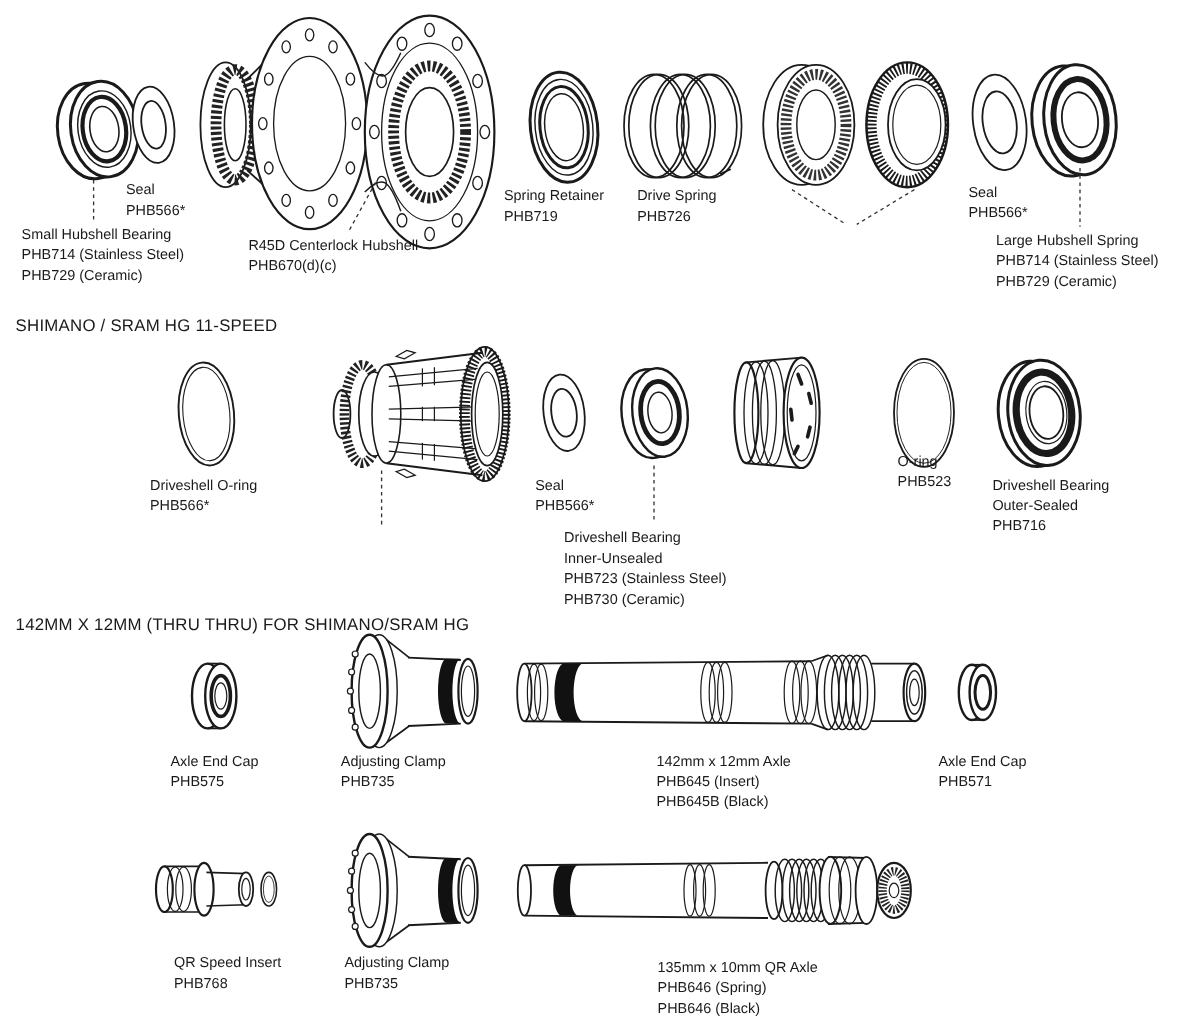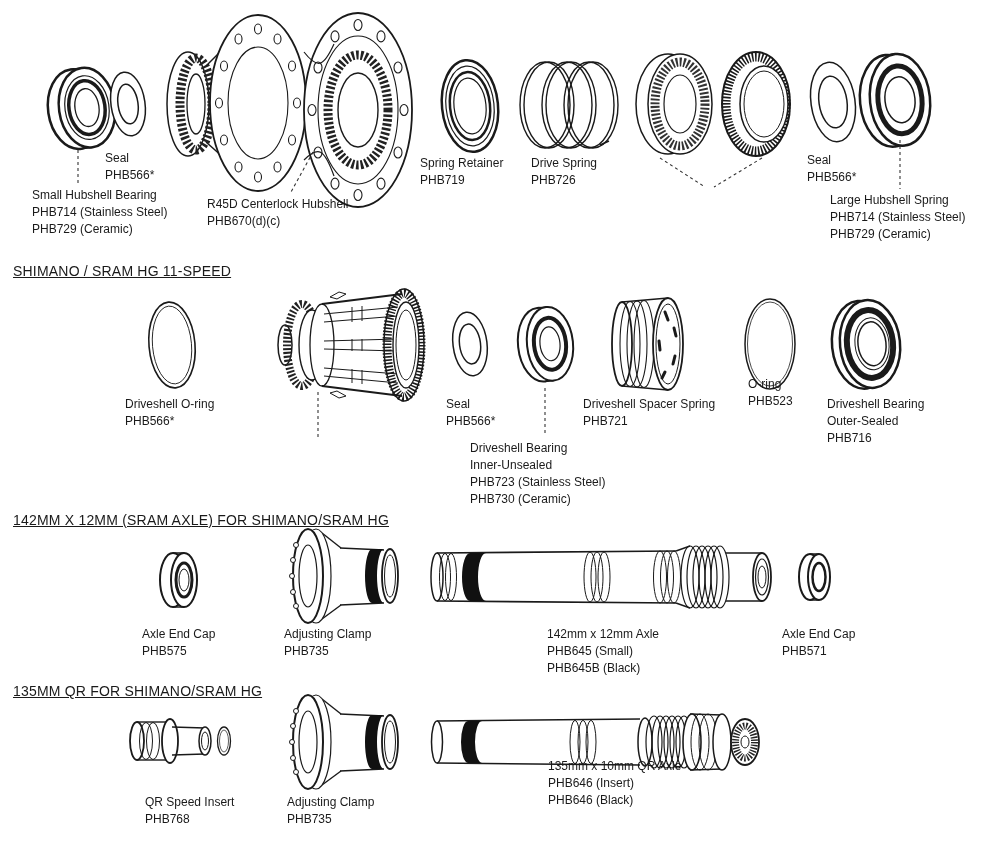--- a/index.html
+++ b/index.html
@@ -1,21 +1,21 @@
 <!DOCTYPE html>
 <html><head>
 <meta charset="utf-8">
 <style>
   html,body{margin:0;padding:0;background:#ffffff;}
   body{width:1000px;height:850px;position:relative;overflow:hidden;
        font-family:"Liberation Sans",sans-serif;color:#1a1a1a;}
   .stage{position:absolute;left:0;top:0;width:1000px;height:850px;}
   svg.canvas{position:absolute;left:0;top:0;}
   .lbl{position:absolute;font-size:12px;line-height:17px;white-space:nowrap;}
-  .hdr{position:absolute;font-size:14px;line-height:17px;white-space:nowrap;letter-spacing:.2px;text-decoration:underline;}
+  .hdr{position:absolute;font-size:14px;line-height:17px;white-space:nowrap;letter-spacing:.2px;}
 </style>
 </head>
 <body>
 
 <div class="stage">
 
 <svg class="canvas" width="1000" height="850" viewBox="0 0 1000 850" stroke="#1a1a1a" fill="none" stroke-width="1.5">
 
   <g transform="translate(84,108) rotate(-8)">
     <ellipse cx="-8" cy="0" rx="28" ry="40" fill="#fff" stroke-width="2.5"></ellipse>
@@ -329,28 +329,27 @@
     <ellipse cx="700" cy="742" rx="9" ry="28" stroke-width="1"></ellipse>
     <ellipse cx="708" cy="742" rx="9" ry="28" stroke-width="1"></ellipse>
     <ellipse cx="722" cy="742" rx="9" ry="28" stroke-width="1.5" fill="#fff"></ellipse>
     <ellipse cx="745" cy="742" rx="14" ry="23" stroke-width="1.8" fill="#fff"></ellipse>
     <ellipse cx="745" cy="742" rx="9.5" ry="16" stroke="#222" stroke-width="7" stroke-dasharray="1.4 1.4"></ellipse>
     <ellipse cx="745" cy="742" rx="4" ry="6" fill="#fff" stroke-width="1"></ellipse>
   </g>
 </svg>
 
   <div class="hdr" style="left:13px;top:263px">SHIMANO / SRAM HG 11-SPEED</div>
-  <div class="hdr" style="left:13px;top:512px">142MM X 12MM (SRAM AXLE) FOR SHIMANO/SRAM HG</div>
-  <div class="hdr" style="left:13px;top:683px">135MM QR FOR SHIMANO/SRAM HG</div>
+  <div class="hdr" style="left:13px;top:512px">142MM X 12MM (THRU THRU) FOR SHIMANO/SRAM HG</div>
 
   <div class="lbl" style="left:105px;top:150px">
       <div>Seal</div>
       <div>PHB566*</div>
     </div>
-  <div class="lbl" style="left:32px;top:187px">
+  <div class="lbl" style="left:18px;top:187px">
       <div>Small Hubshell Bearing</div>
       <div>PHB714 (Stainless Steel)</div>
       <div>PHB729 (Ceramic)</div>
     </div>
   <div class="lbl" style="left:207px;top:196px">
       <div>R45D Centerlock Hubshell</div>
       <div>PHB670(d)(c)</div>
     </div>
   <div class="lbl" style="left:420px;top:155px">
       <div>Spring Retainer</div>
@@ -377,59 +376,55 @@
   <div class="lbl" style="left:446px;top:396px">
       <div>Seal</div>
       <div>PHB566*</div>
     </div>
   <div class="lbl" style="left:470px;top:440px">
       <div>Driveshell Bearing</div>
       <div>Inner-Unsealed</div>
       <div>PHB723 (Stainless Steel)</div>
       <div>PHB730 (Ceramic)</div>
     </div>
-  <div class="lbl" style="left:583px;top:396px">
-      <div>Driveshell Spacer Spring</div>
-      <div>PHB721</div>
-    </div>
   <div class="lbl" style="left:748px;top:376px">
       <div>O-ring</div>
       <div>PHB523</div>
     </div>
   <div class="lbl" style="left:827px;top:396px">
       <div>Driveshell Bearing</div>
       <div>Outer-Sealed</div>
       <div>PHB716</div>
     </div>
 
   <div class="lbl" style="left:142px;top:626px">
       <div>Axle End Cap</div>
       <div>PHB575</div>
     </div>
   <div class="lbl" style="left:284px;top:626px">
       <div>Adjusting Clamp</div>
       <div>PHB735</div>
     </div>
   <div class="lbl" style="left:547px;top:626px">
       <div>142mm x 12mm Axle</div>
-      <div>PHB645 (Small)</div>
+      <div>PHB645 (Insert)</div>
       <div>PHB645B (Black)</div>
     </div>
   <div class="lbl" style="left:782px;top:626px">
       <div>Axle End Cap</div>
       <div>PHB571</div>
     </div>
 
   <div class="lbl" style="left:145px;top:794px">
       <div>QR Speed Insert</div>
       <div>PHB768</div>
     </div>
   <div class="lbl" style="left:287px;top:794px">
       <div>Adjusting Clamp</div>
       <div>PHB735</div>
     </div>
-  <div class="lbl" style="left:548px;top:758px">
+  <div class="lbl" style="left:548px;top:798px">
       <div>135mm x 10mm QR Axle</div>
-      <div>PHB646 (Insert)</div>
+      <div>PHB646 (Spring)</div>
       <div>PHB646 (Black)</div>
     </div>
 
 </div>
 
 </body></html>

